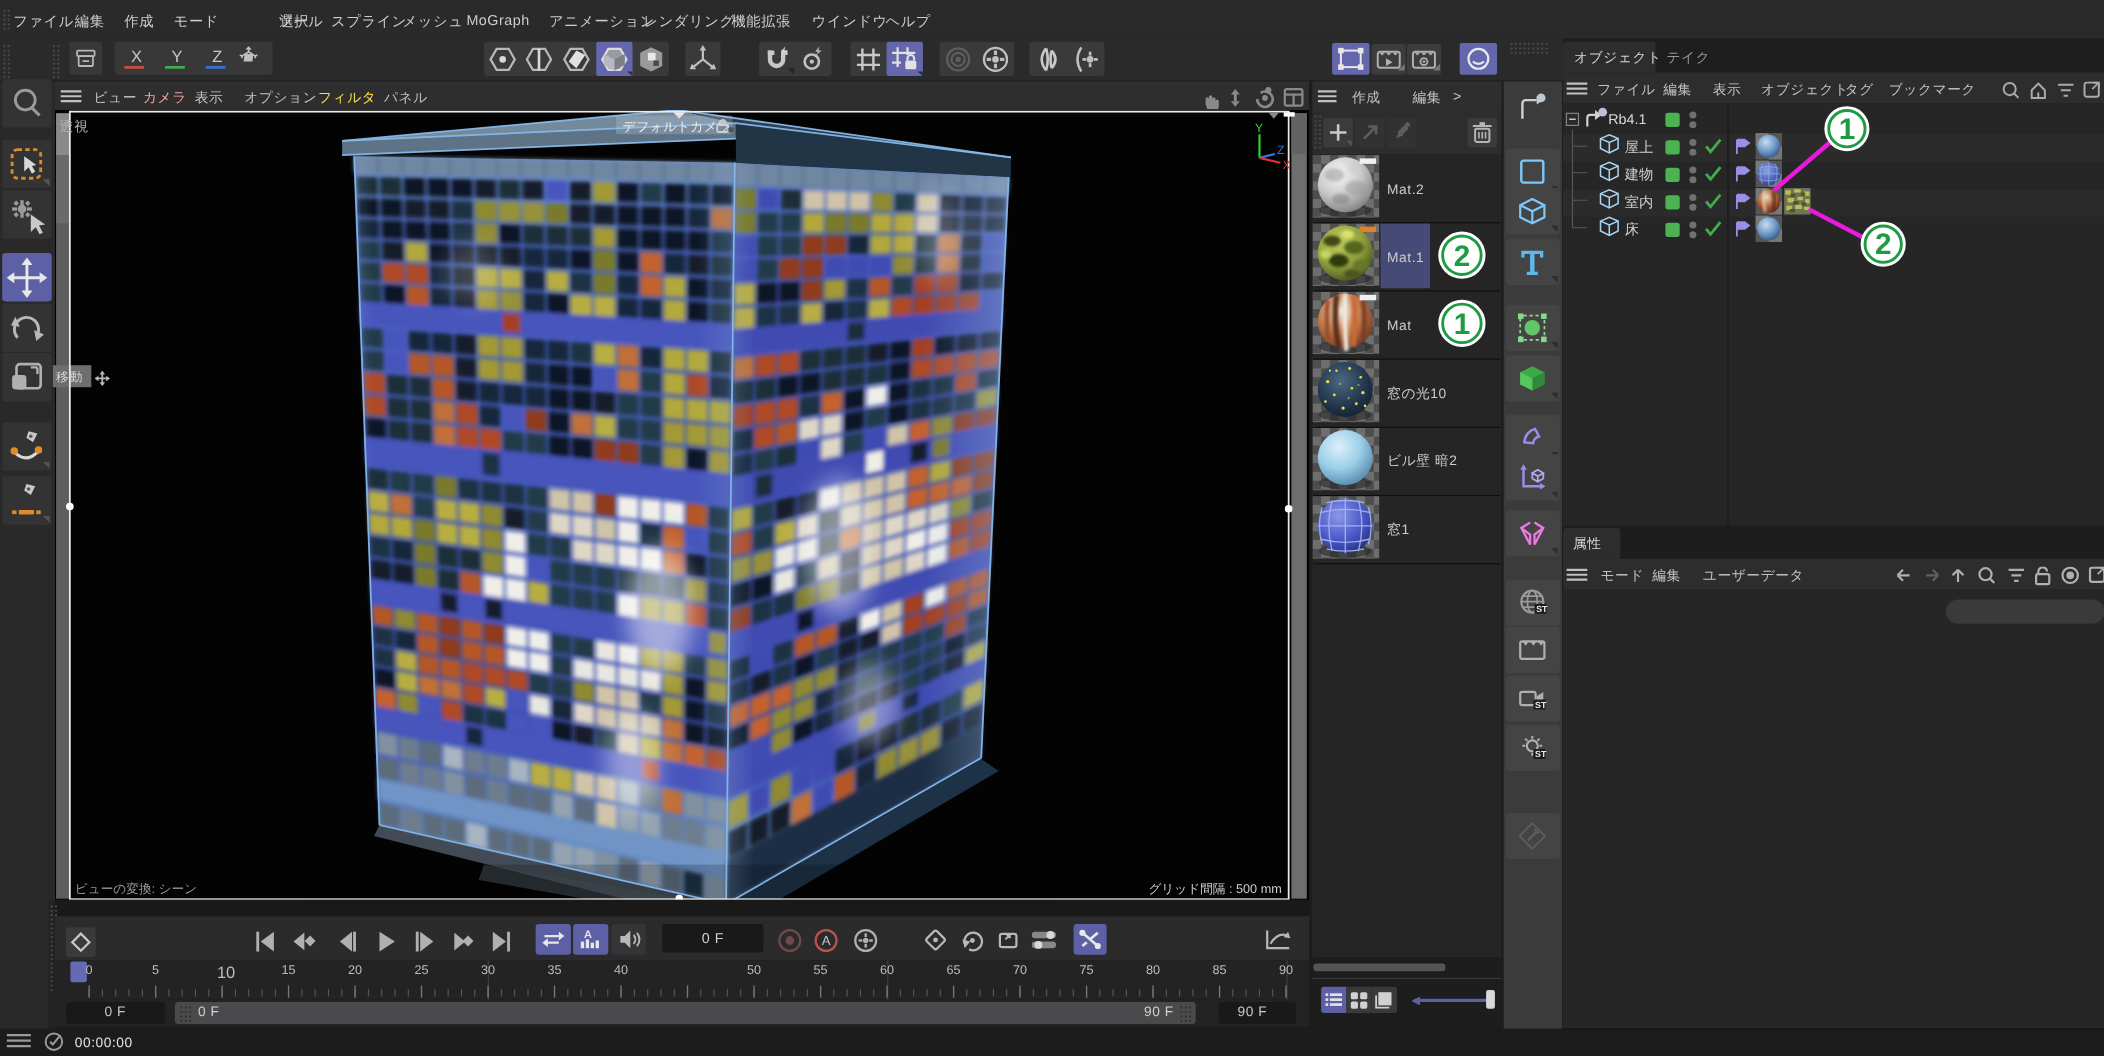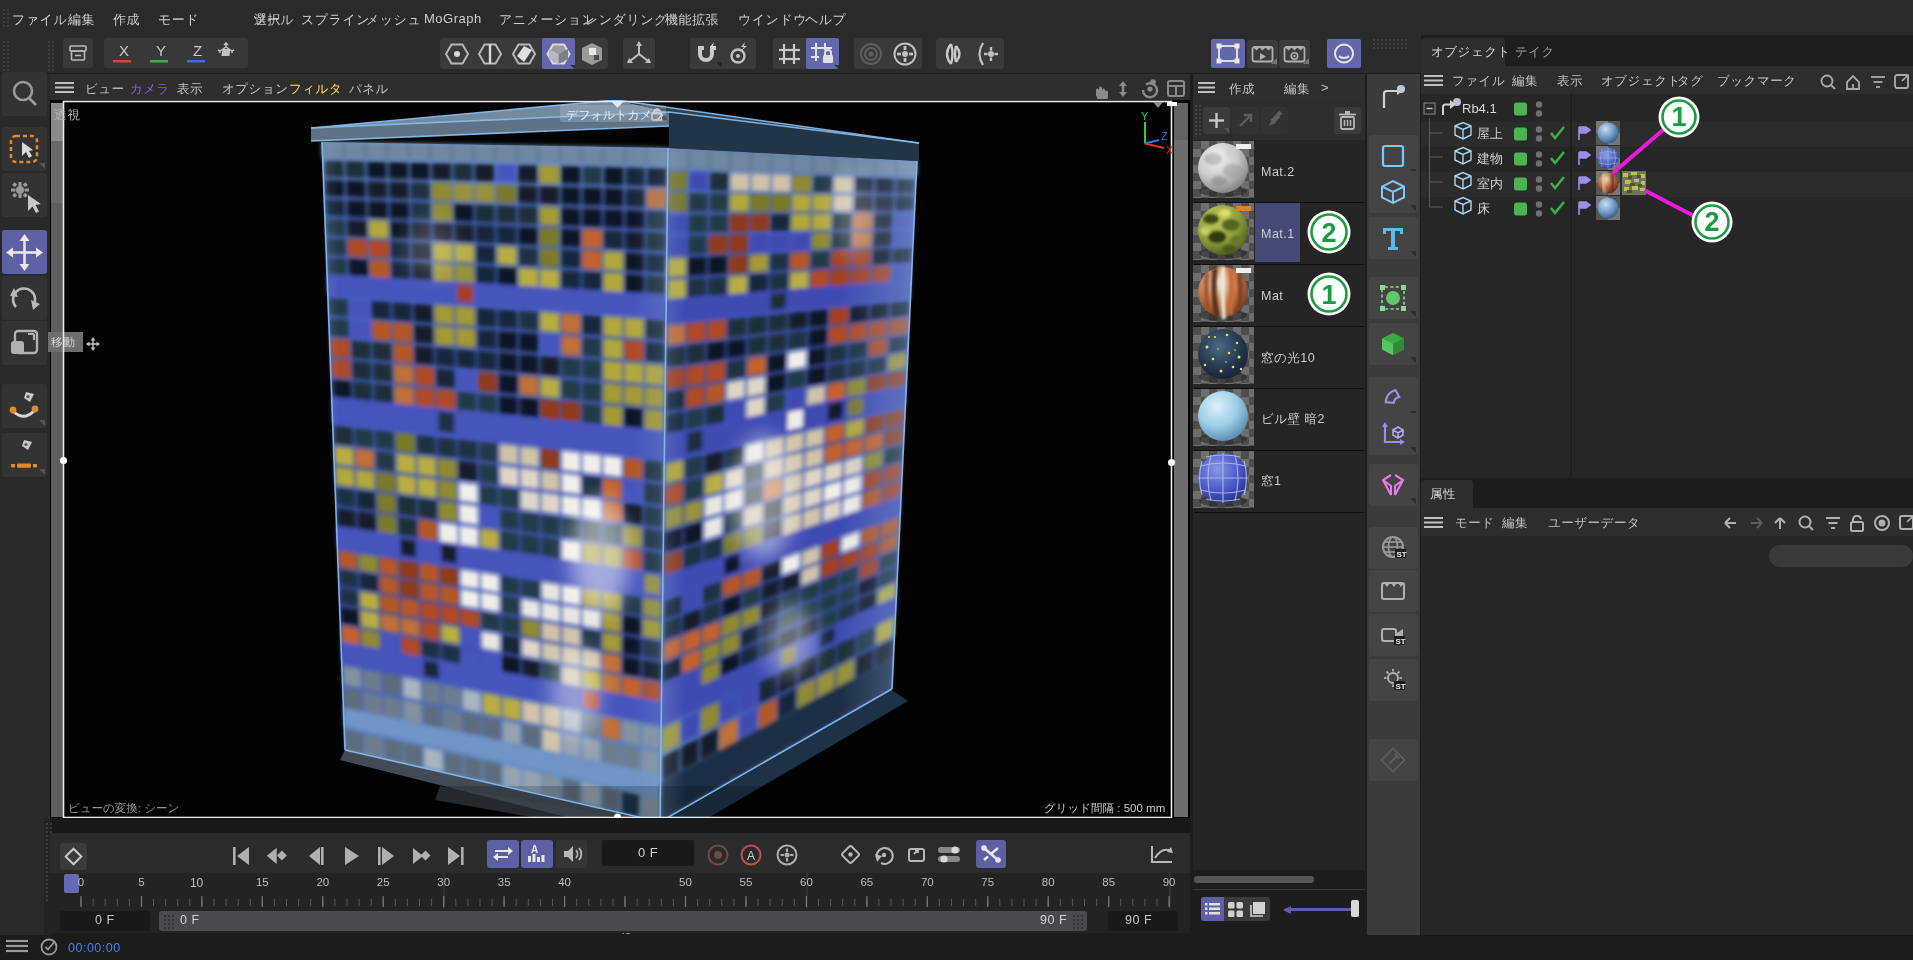--- a/index.html
+++ b/index.html
@@ -344,21 +344,21 @@
   </svg>
 <div class="ab" style="left:50px;top:74px;width:1140px;height:26px;background:#2e2e2f"></div>
 <svg class="ab" style="left:55px;top:81px;" width="20" height="13" viewBox="0 0 20 13">
     <g stroke="#c0c0c0" stroke-width="2">
       <line x1="0" y1="2" x2="19" y2="2"></line>
       <line x1="0" y1="6.5" x2="19" y2="6.5"></line>
       <line x1="0" y1="11" x2="19" y2="11"></line>
     </g>
   </svg>
 <div class="ab" style="left:85px;top:81px;font-size:12.5px;color:#c2c2c2;letter-spacing:0.5px;white-space:nowrap;">ビュー</div>
-<div class="ab" style="left:130px;top:81px;font-size:12.5px;color:#8b5cf6;letter-spacing:0.5px;white-space:nowrap;">カメラ</div>
+<div class="ab" style="left:130px;top:81px;font-size:12.5px;color:#fca5a5;letter-spacing:0.5px;white-space:nowrap;">カメラ</div>
 <div class="ab" style="left:177px;top:81px;font-size:12.5px;color:#c2c2c2;letter-spacing:0.5px;white-space:nowrap;">表示</div>
 <div class="ab" style="left:222px;top:81px;font-size:12.5px;color:#c2c2c2;letter-spacing:0.5px;white-space:nowrap;">オプション</div>
 <div class="ab" style="left:289px;top:81px;font-size:12.5px;color:#fde047;letter-spacing:0.5px;white-space:nowrap;">フィルタ</div>
 <div class="ab" style="left:349px;top:81px;font-size:12.5px;color:#c2c2c2;letter-spacing:0.5px;white-space:nowrap;">パネル</div>
 <svg class="ab" style="left:1090px;top:79px;" width="100" height="20" viewBox="0 0 100 20">
     <g fill="#8a8a8a">
       <path d="M6 16 v-5 q0 -1.5 1.5-1.5 q1.5 0 1.5 1.5 v-2 q0 -1.5 1.5 -1.5 q1.5 0 1.5 1.5 v2 q0 -1.5 1.5 -1.5 q1.5 0 1.5 1.5 v2 q0 -1.5 1.5 -1.5 q1.5 0 1.5 1.5 v5 l-1 3 h-9 z"></path>
       <g transform="translate(25,0)">
         <polygon points="8,2 4,7 12,7"></polygon>
         <rect x="6.7" y="6" width="2.6" height="7"></rect>
@@ -1477,21 +1477,21 @@
     <line x1="816.9" y1="23" x2="816.9" y2="34" stroke="#787878" stroke-width="1.2"></line>
     <line x1="877.3" y1="23" x2="877.3" y2="34" stroke="#787878" stroke-width="1.2"></line>
     <line x1="937.8" y1="23" x2="937.8" y2="34" stroke="#787878" stroke-width="1.2"></line>
     <line x1="998.2" y1="23" x2="998.2" y2="34" stroke="#787878" stroke-width="1.2"></line>
     <line x1="1058.7" y1="23" x2="1058.7" y2="34" stroke="#787878" stroke-width="1.2"></line>
     <line x1="1119.1" y1="23" x2="1119.1" y2="34" stroke="#787878" stroke-width="1.2"></line>
   </svg>
 <div class="ab" style="left:64px;top:874px;width:15px;height:19px;background:#646ab4;border-radius:2px"></div>
 <div class="ab" style="left:69.0px;top:876px;width:24px;text-align:center;font-size:11.5px;color:#bcbcbc">0</div>
 <div class="ab" style="left:129.45px;top:876px;width:24px;text-align:center;font-size:11.5px;color:#bcbcbc">5</div>
-<div class="ab" style="left:189.9px;top:876px;width:24px;text-align:left;font-size:12px;color:#bcbcbc">10</div>
+<div class="ab" style="left:189.9px;top:876px;width:24px;text-align:right;font-size:15px;color:#bcbcbc">10</div>
 <div class="ab" style="left:250.35000000000002px;top:876px;width:24px;text-align:center;font-size:11.5px;color:#bcbcbc">15</div>
 <div class="ab" style="left:310.8px;top:876px;width:24px;text-align:center;font-size:11.5px;color:#bcbcbc">20</div>
 <div class="ab" style="left:371.25px;top:876px;width:24px;text-align:center;font-size:11.5px;color:#bcbcbc">25</div>
 <div class="ab" style="left:431.7px;top:876px;width:24px;text-align:center;font-size:11.5px;color:#bcbcbc">30</div>
 <div class="ab" style="left:492.15px;top:876px;width:24px;text-align:center;font-size:11.5px;color:#bcbcbc">35</div>
 <div class="ab" style="left:552.6px;top:876px;width:24px;text-align:center;font-size:11.5px;color:#bcbcbc">40</div>
 <div class="ab" style="left:613.05px;top:924px;width:24px;text-align:center;font-size:11.5px;color:#bcbcbc">45</div>
 <div class="ab" style="left:673.5px;top:876px;width:24px;text-align:center;font-size:11.5px;color:#bcbcbc">50</div>
 <div class="ab" style="left:733.95px;top:876px;width:24px;text-align:center;font-size:11.5px;color:#bcbcbc">55</div>
 <div class="ab" style="left:794.4px;top:876px;width:24px;text-align:center;font-size:11.5px;color:#bcbcbc">60</div>
@@ -1542,21 +1542,21 @@
     <g stroke="#9a9a9a" stroke-width="2.2">
       <line x1="0" y1="2" x2="22" y2="2"></line>
       <line x1="0" y1="7" x2="22" y2="7"></line>
       <line x1="0" y1="12" x2="22" y2="12"></line>
     </g>
   </svg>
 <svg class="ab" style="left:40px;top:938px;" width="20" height="18" viewBox="0 0 20 18">
     <circle cx="9" cy="9" r="7.5" fill="none" stroke="#9a9a9a" stroke-width="1.8"></circle>
     <polyline points="5.5,9 8,11.5 15,3" fill="none" stroke="#9a9a9a" stroke-width="1.8"></polyline>
   </svg>
-<div class="ab" style="left:68px;top:941px;font-size:12.5px;color:#3b82f6;letter-spacing:0.5px;white-space:nowrap;">00:00:00</div>
+<div class="ab" style="left:68px;top:941px;font-size:12.5px;color:#e5e5e5;letter-spacing:0.5px;white-space:nowrap;">00:00:00</div>
 <div class="ab" style="left:1193px;top:74px;width:172px;height:26px;background:#2e2e2f"></div>
 <svg class="ab" style="left:1198px;top:81px;" width="18" height="13" viewBox="0 0 18 13">
     <g stroke="#c0c0c0" stroke-width="2">
       <line x1="0" y1="2" x2="17" y2="2"></line>
       <line x1="0" y1="6.5" x2="17" y2="6.5"></line>
       <line x1="0" y1="11" x2="17" y2="11"></line>
     </g>
   </svg>
 <div class="ab" style="left:1229px;top:81px;font-size:12.5px;color:#c2c2c2;letter-spacing:0.5px;white-space:nowrap;">作成</div>
 <div class="ab" style="left:1284px;top:81px;font-size:12.5px;color:#c2c2c2;letter-spacing:0.5px;white-space:nowrap;">編集</div>

